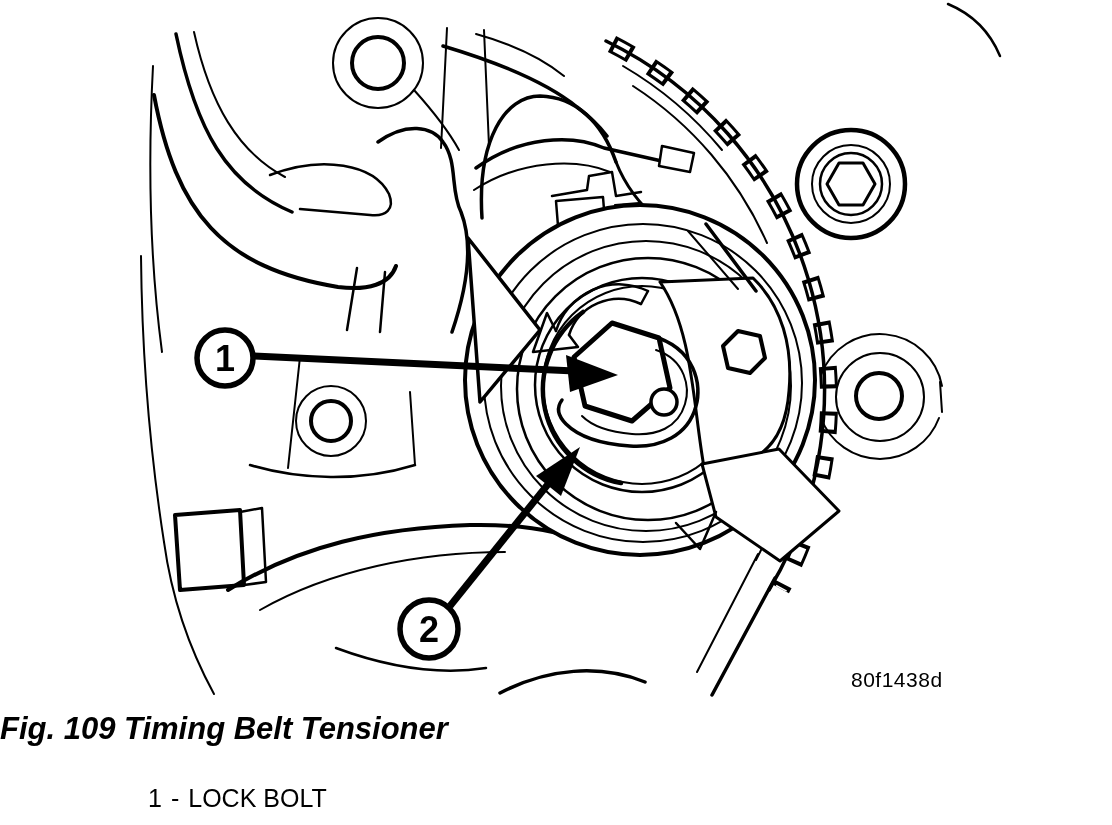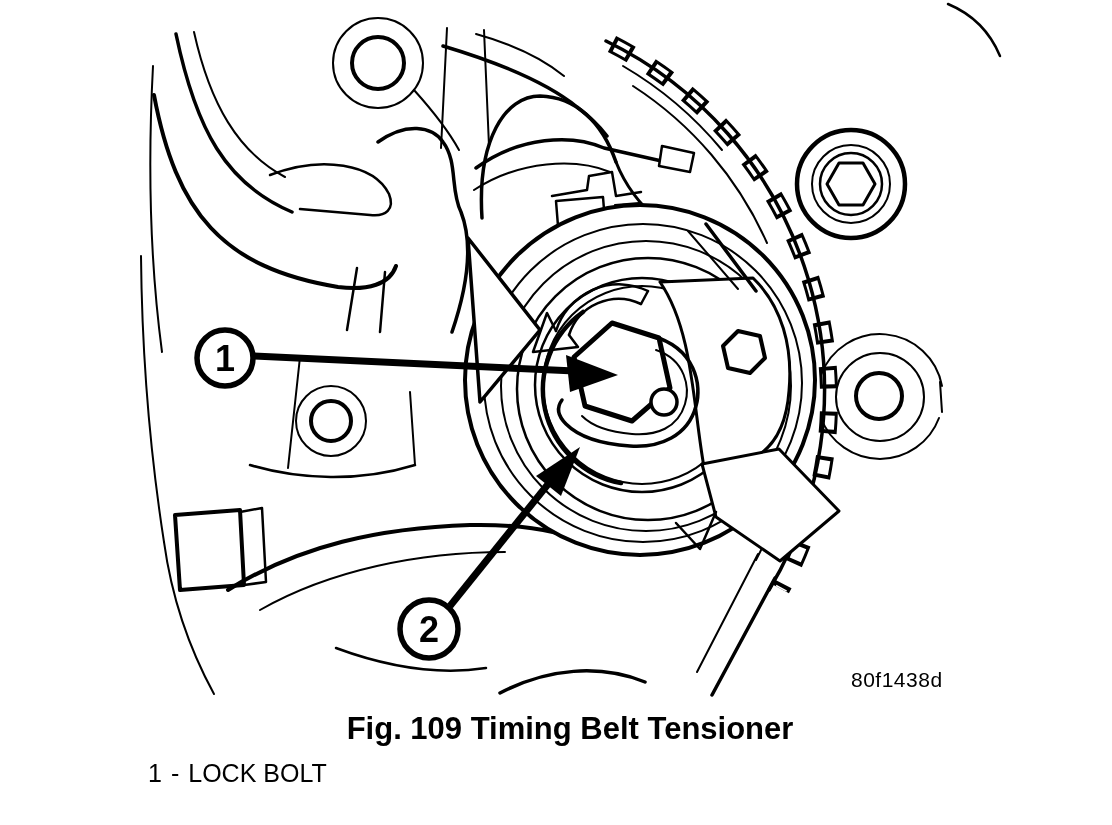--- a/index.html
+++ b/index.html
@@ -3,24 +3,24 @@
 <meta charset="utf-8">
 <style>
   html,body{margin:0;padding:0;background:#fff;}
   .page{position:relative;width:1112px;height:825px;background:#fff;overflow:hidden;
         font-family:"Liberation Sans", sans-serif;color:#000;}
   svg{position:absolute;left:0;top:0;}
   svg *{vector-effect:none;}
   .ln{fill:none;stroke:#000;stroke-linecap:round;stroke-linejoin:round;}
   .wh{fill:#fff;stroke:#000;stroke-linejoin:round;}
   .figure-code{position:absolute;left:851px;top:668px;font-size:21px;letter-spacing:0.5px;text-align:center;}
-  .caption{position:absolute;left:0;top:711px;width:1082px;text-align:center;
-           font-size:31px;font-weight:bold;padding-left:29px;}
+  .caption{position:absolute;left:0;top:711px;width:1082px;
+           font-size:31px;font-weight:bold;font-style:italic;}
   .legend{position:absolute;left:148px;top:759px;font-size:25px;line-height:28px;}
-  .legend-row{white-space:nowrap;}
+  .legend-row{white-space:nowrap;margin-top:25px;}
   .legend-row .sep{margin:0 9px;}
   .callout-num{font-family:"Liberation Sans", sans-serif;font-size:36px;font-weight:bold;}
 </style>
 </head>
 <body>
 
 <div class="page">
 
   <svg width="1112" height="700" viewBox="0 0 1112 700">
 

